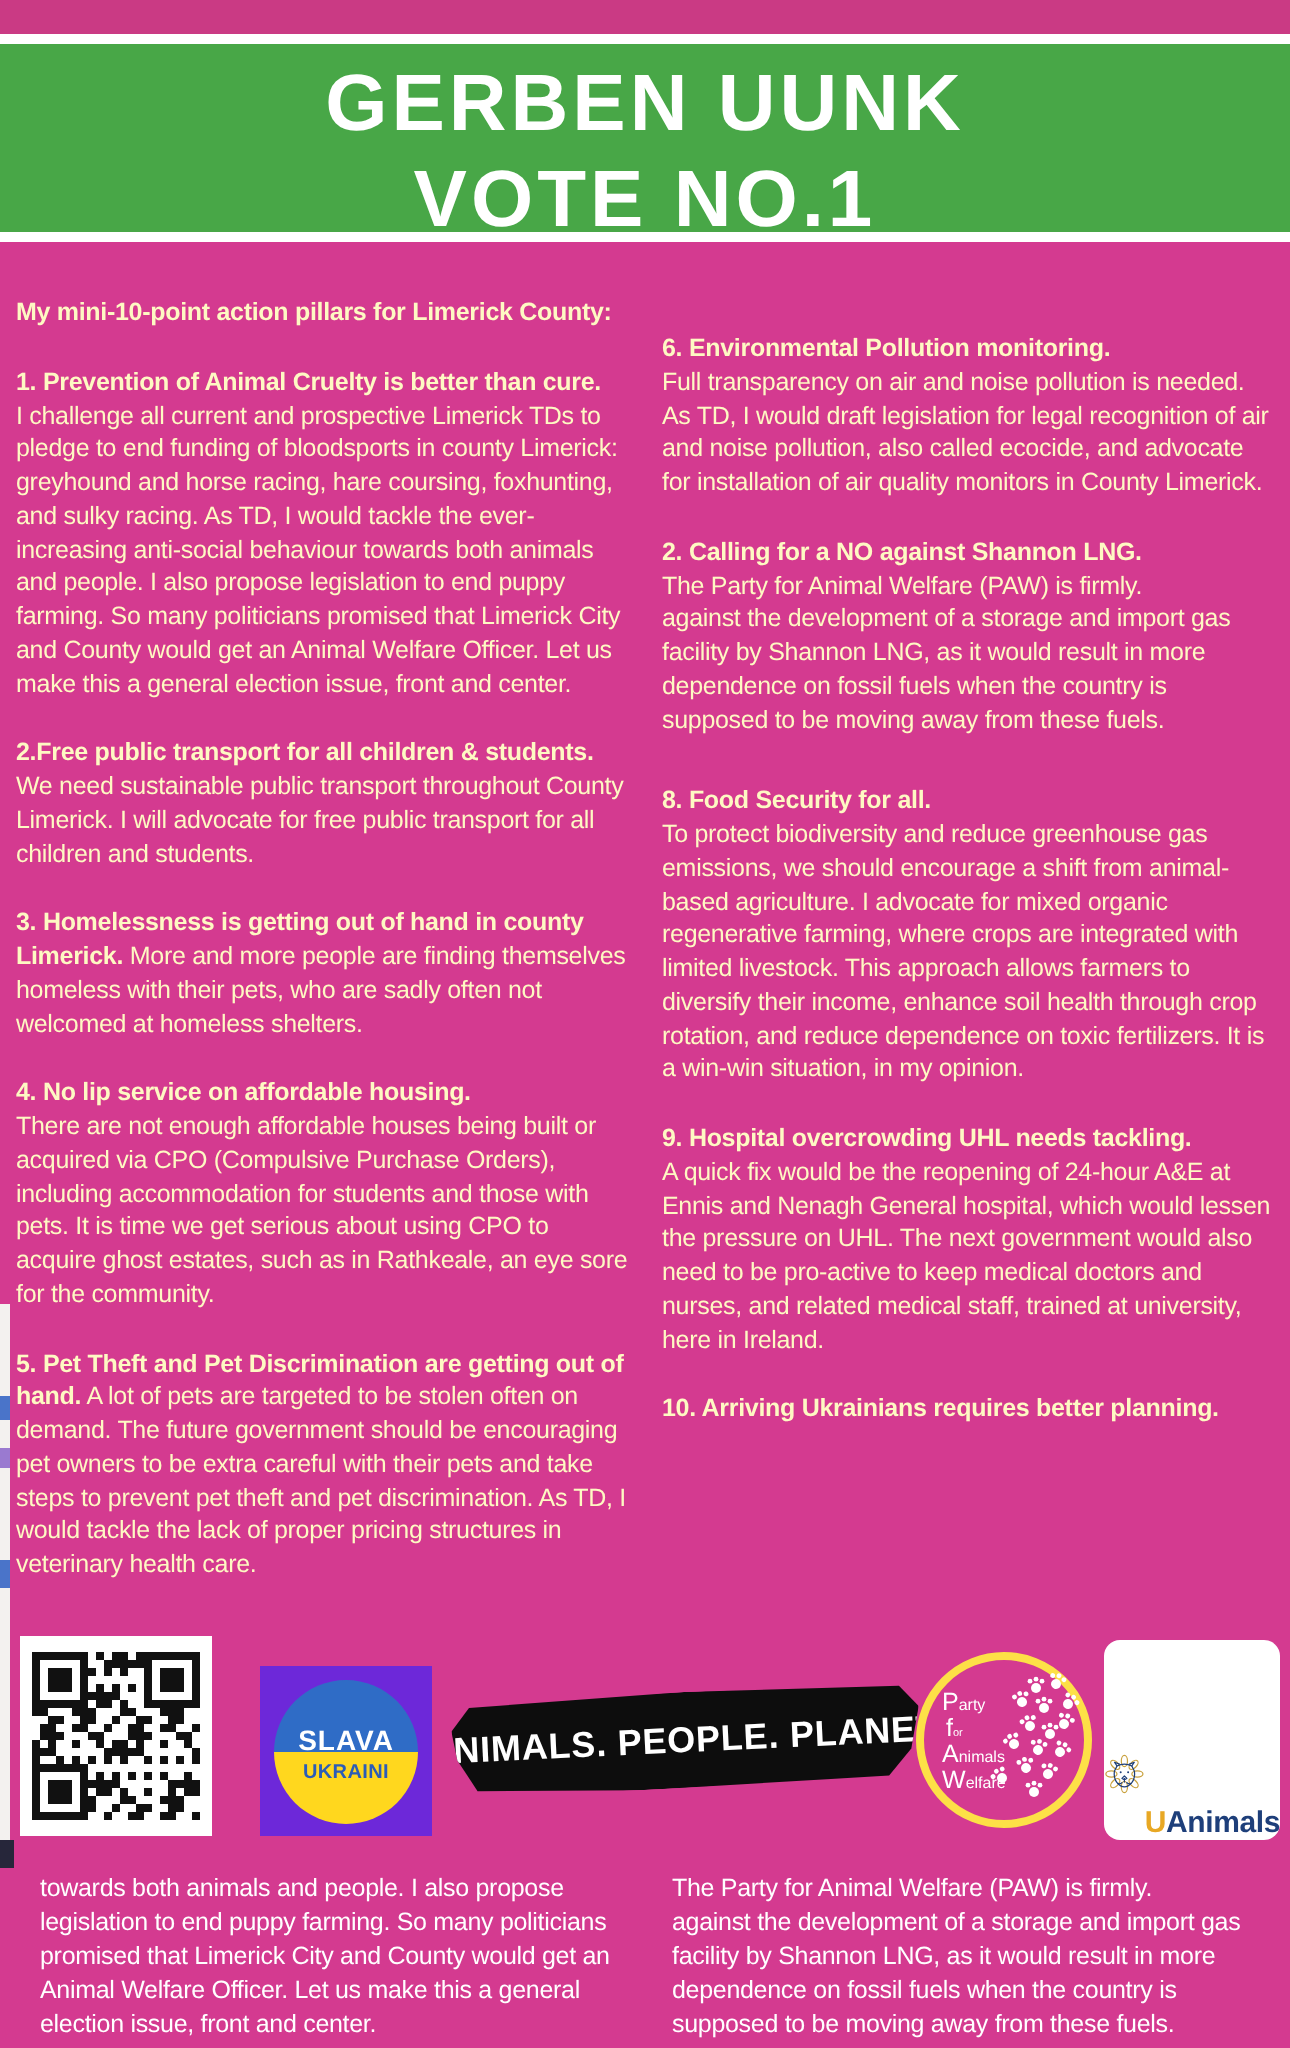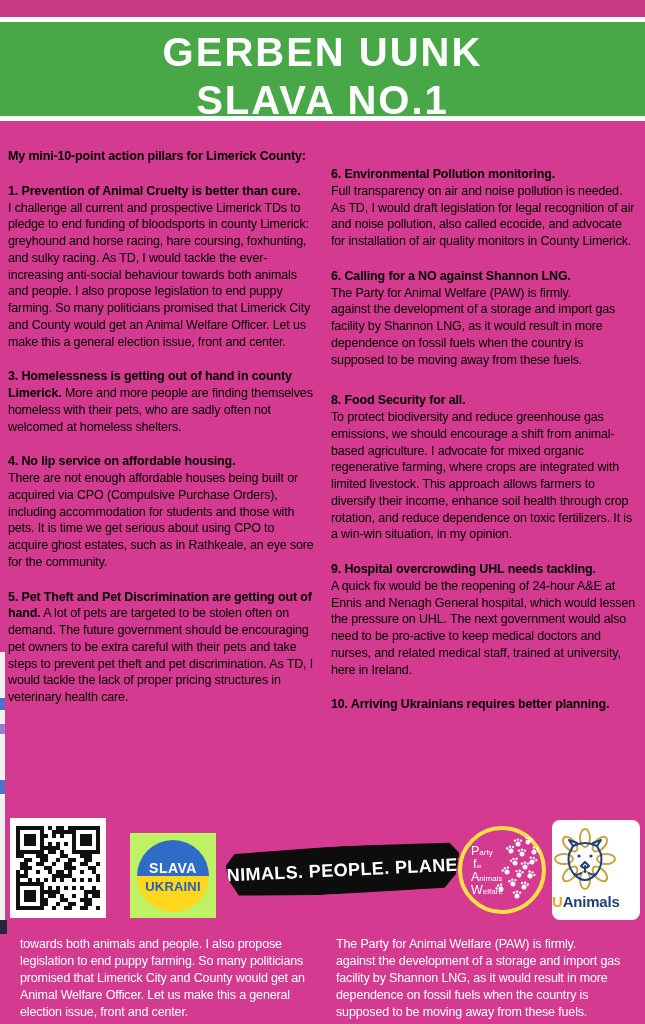--- a/index.html
+++ b/index.html
@@ -12,57 +12,57 @@
   .white-gap{height:5px;background:#ffffff;}
   .banner{
     height:94px;background:#48a747;color:#ffffff;text-align:center;
     font-weight:bold;font-size:40px;line-height:1.2;padding-top:6px;
     letter-spacing:2px;box-sizing:border-box;
   }
   .content{
     position:absolute;top:137px;left:0;right:0;
     display:flex;gap:17px;padding:11px 8px 0 8px;box-sizing:border-box;
   }
-  .col{flex:1;min-width:0;color:#000000;font-size:12.5px;line-height:1.34;letter-spacing:-0.15px;}
+  .col{flex:1;min-width:0;color:#fef9c3;font-size:12.5px;line-height:1.34;letter-spacing:-0.15px;}
   .intro{font-weight:bold;margin:0 0 16px 0;}
   .sec{margin:18px 0 15px 0;}
   .sec-h{font-weight:bold;}
   .sec-h.block{display:block;}
   .sec-h.inline{display:inline;}
   .sec-b{white-space:pre-line;}
   .gap-lg{margin-bottom:24px;}
 
   
   .qr-tile{position:absolute;left:10px;top:818px;width:96px;height:100px;background:#fff;
     display:flex;align-items:center;justify-content:center;}
-  .slava-tile{position:absolute;left:130px;top:833px;width:86px;height:85px;background:#bef264;
+  .slava-tile{position:absolute;left:130px;top:833px;width:86px;height:85px;background:#6d28d9;
     display:flex;align-items:center;justify-content:center;}
   .slava-circle{width:72px;height:72px;border-radius:50%;
     background:linear-gradient(#2f6cc6 0 50%,#ffd71e 50% 100%);
     display:flex;flex-direction:column;align-items:center;justify-content:center;}
   .slava-line1{color:#ffffff;font-weight:bold;font-size:14px;letter-spacing:0.5px;margin-top:2px;}
-  .slava-line2{color:#2b5cb8;font-weight:bold;font-size:13px;letter-spacing:0.2px;margin-top:3px;}
+  .slava-line2{color:#2b5cb8;font-weight:bold;font-size:10px;letter-spacing:0.2px;margin-top:3px;}
   .appb-banner{
     position:absolute;left:226px;top:846px;width:234px;height:48px;background:#0d0d0d;
     transform:rotate(-2.7deg);display:flex;align-items:center;justify-content:center;
     clip-path:polygon(0% 30%,4% 6%,50% 0%,96% 4%,100% 26%,98% 70%,93% 97%,40% 100%,5% 93%,1% 60%);
   }
   .appb-text{color:#fff;font-weight:bold;font-size:18px;letter-spacing:0.4px;white-space:nowrap;}
   .paw-logo{
     position:absolute;left:458px;top:826px;width:80px;height:80px;border-radius:50%;
     border:4px solid #fde047;box-sizing:content-box;
   }
   .paw-text{position:absolute;left:9px;top:15px;color:#fff;line-height:1.05;}
   .paw-line{font-size:8px;}
   .paw-line::first-letter{font-size:12.5px;}
   .paw-line.tiny{font-size:5.5px;margin-left:2px;}
   .paw-cluster{position:absolute;right:2px;top:4px;}
   .ua-tile{
     position:absolute;left:552px;top:820px;width:88px;height:100px;background:#fff;border-radius:8px;
-    display:flex;flex-direction:column;align-items:flex-start;
+    display:flex;align-items:flex-end;
   }
   .ua-name{font-weight:bold;font-size:15px;margin-top:1px;letter-spacing:-0.2px;}
   .ua-u{color:#e8a824;}
   .ua-rest{color:#1e3f7a;}
 
   .bottom{
     position:absolute;top:936px;left:0;right:0;display:flex;gap:15px;
     padding:0 8px 0 20px;box-sizing:border-box;
   }
   .bottom .bcol{flex:1;min-width:0;color:#fff;font-size:12.5px;line-height:1.36;
@@ -79,48 +79,51 @@
 </head>
 <body>
 
 <div class="page">
 
   <div class="top-strip"></div>
   <div class="white-gap"></div>
 
   <div class="banner">
     <div>GERBEN UUNK</div>
-    <div>SLAVA NO.1</div>
+    <div>VOTE NO.1</div>
   </div>
   <div class="white-gap"></div>
 
   <div class="content">
     <div class="col">
       <p class="intro">My mini-10-point action pillars for Limerick County:</p>
 
       <div class="sec">
         <b class="sec-h block">1. Prevention of Animal Cruelty is better than cure.</b><span class="sec-b">I challenge all current and prospective Limerick TDs to pledge to end funding of bloodsports in county Limerick:  greyhound and horse racing, hare coursing, foxhunting, and sulky racing. As TD, I would tackle the ever-increasing anti-social behaviour towards both animals and people. I also propose legislation to end puppy farming. So many politicians promised that Limerick City and County would get an Animal Welfare Officer. Let us make this a general election issue, front and center.</span>
       </div>
       <div class="sec">
+        <b class="sec-h block">2.Free public transport for all children &amp; students.</b><span class="sec-b">We need sustainable public transport throughout County Limerick. I will advocate for free public transport for all children and students.</span>
+      </div>
+      <div class="sec">
         <b class="sec-h inline">3. Homelessness is getting out of hand in county Limerick.</b> <span class="sec-b">More and more people are finding themselves homeless with their pets, who are sadly often not welcomed at homeless shelters.</span>
       </div>
       <div class="sec">
         <b class="sec-h block">4. No lip service on affordable housing.</b><span class="sec-b">There are not enough affordable houses being built or acquired via CPO (Compulsive Purchase Orders), including accommodation for students and those with pets. It is time we get serious about using CPO to acquire ghost estates, such as in Rathkeale, an eye sore for the community.</span>
       </div>
       <div class="sec">
         <b class="sec-h inline">5. Pet Theft and Pet Discrimination are getting out of hand.</b> <span class="sec-b">A lot of pets are targeted to be stolen often on demand. The future government should be encouraging pet owners to be extra careful with their pets and take steps to prevent pet theft and pet discrimination. As TD, I would tackle the lack of proper pricing structures in veterinary health care.</span>
       </div>
     </div>
 
     <div class="col">
       <div class="sec">
         <b class="sec-h block">6. Environmental Pollution monitoring.</b><span class="sec-b">Full transparency on air and noise pollution is needed. As TD, I would draft legislation for legal recognition of air and noise pollution, also called ecocide, and advocate for installation of air quality monitors in County Limerick.</span>
       </div>
       <div class="sec gap-lg">
-        <b class="sec-h block">6. Calling for a NO against Shannon LNG.</b><span class="sec-b">The Party for Animal Welfare (PAW) is firmly.
+        <b class="sec-h block">2. Calling for a NO against Shannon LNG.</b><span class="sec-b">The Party for Animal Welfare (PAW) is firmly.
 against the development of a storage and import gas facility by Shannon LNG, as it would result in more dependence on fossil fuels when the country is supposed to be moving away from these fuels.</span>
       </div>
       <div class="sec">
         <b class="sec-h block">8.  Food Security for all.</b><span class="sec-b">To protect biodiversity and reduce greenhouse gas emissions, we should encourage a shift from animal-based agriculture. I advocate for mixed organic regenerative farming, where crops are integrated with limited livestock. This approach allows farmers to diversify their income, enhance soil health through crop rotation, and reduce dependence on toxic fertilizers. It is a win-win situation, in my opinion.</span>
       </div>
       <div class="sec">
         <b class="sec-h block">9. Hospital overcrowding UHL needs tackling.</b><span class="sec-b">A quick fix would be the reopening of 24-hour A&amp;E at Ennis and Nenagh General hospital, which would lessen the pressure on UHL. The next government would also need to be pro-active to keep medical doctors and nurses, and related medical staff, trained at university, here in Ireland.</span>
       </div>
       <div class="sec">
         <b class="sec-h block">10. Arriving Ukrainians requires better planning.</b>

